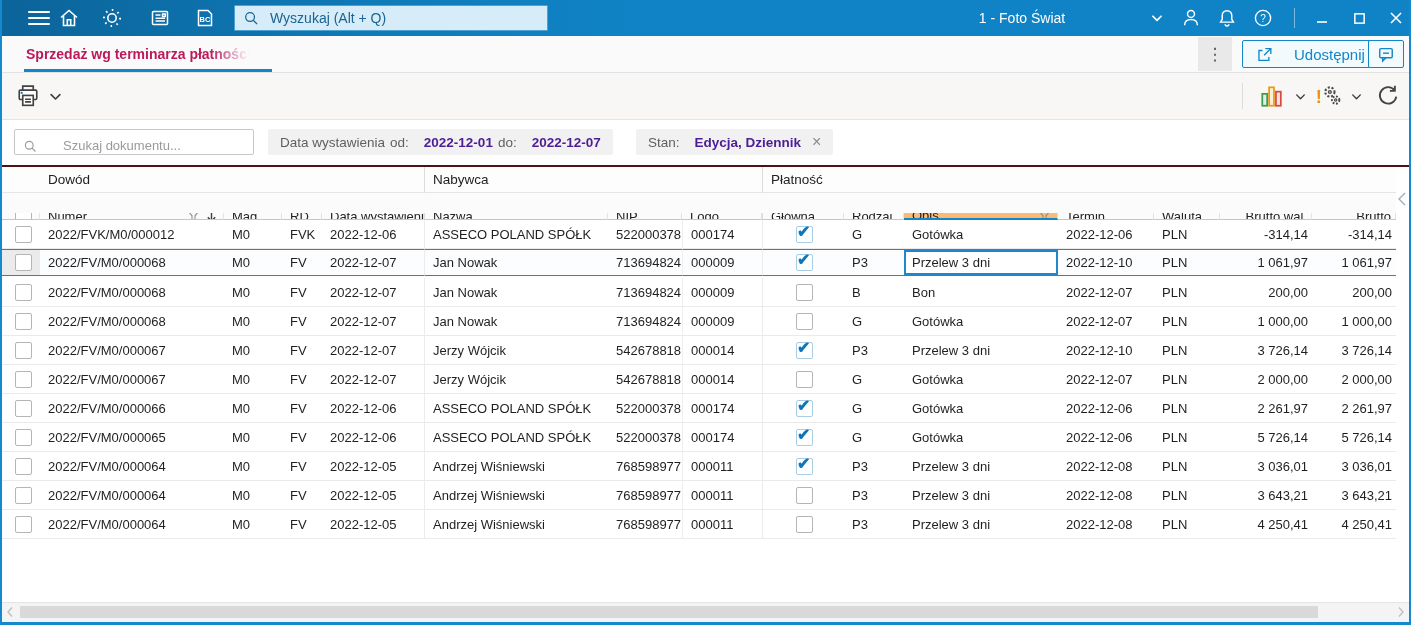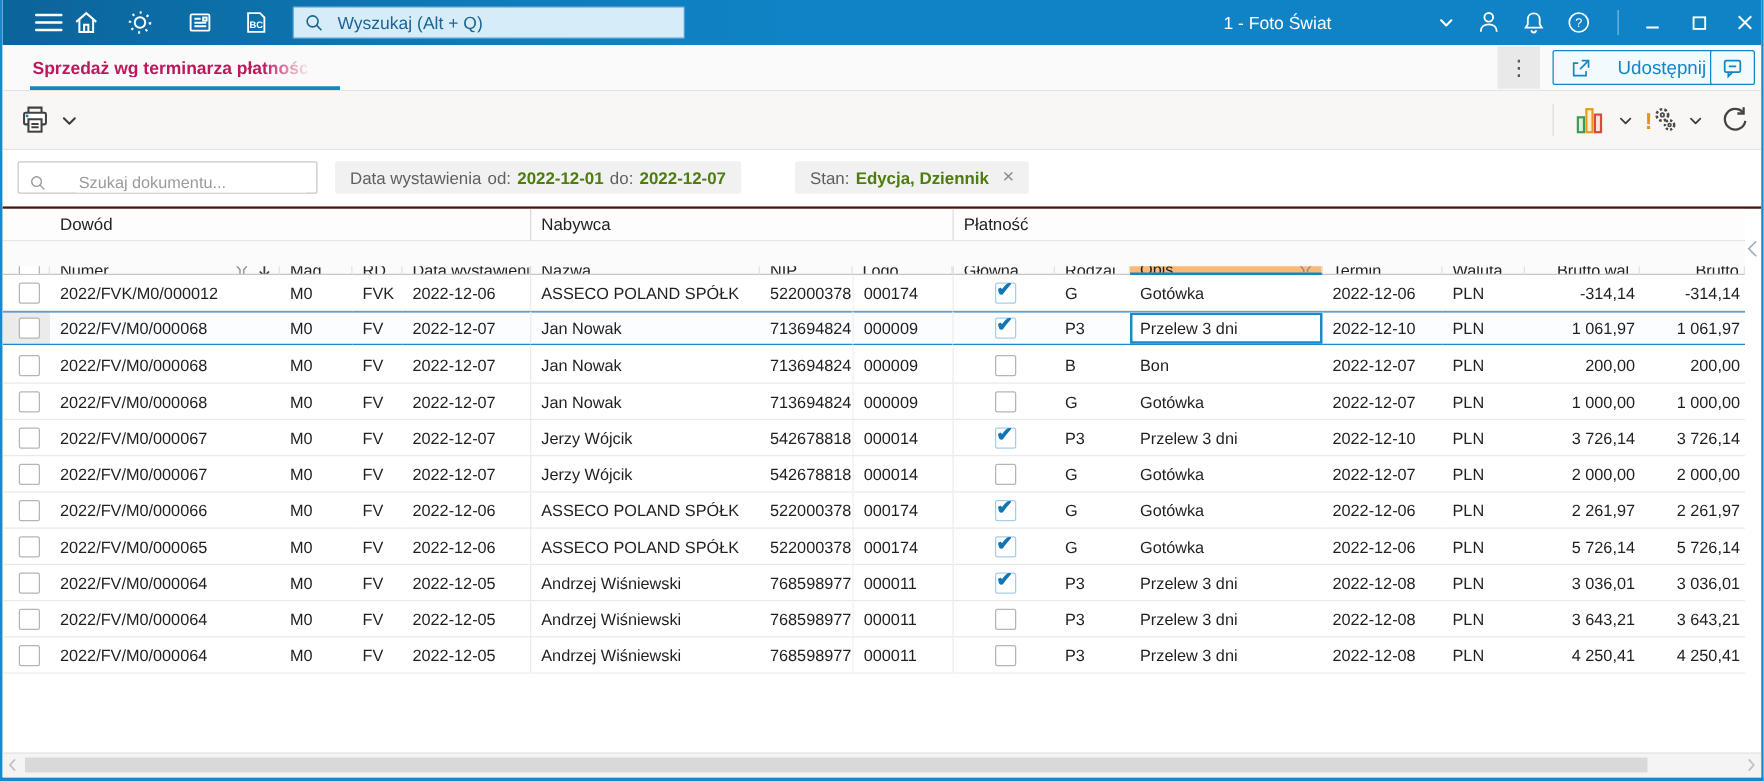--- a/index.html
+++ b/index.html
@@ -43,21 +43,21 @@
   .toolbar .abs{position:absolute;display:flex;align-items:center;justify-content:center;}
   .tool-sep{left:1240px;top:10px;width:1px;height:26px;background:#ddd;}
   
   .filterbar{height:45px;flex:0 0 45px;background:#fff;position:relative;}
   .doc-search{position:absolute;left:12px;top:9px;width:240px;height:26px;box-sizing:border-box;
     border:1px solid #c8c8c8;border-radius:2px;display:flex;align-items:flex-end;gap:23px;padding:0 8px;}
   .doc-search input{border:none;outline:none;font:13px "Liberation Sans",sans-serif;color:#444;width:100%;}
   .doc-search input::placeholder{color:#9a9a9a;}
   .chip{position:absolute;top:9px;height:26px;background:#f1f1f1;border-radius:2px;display:flex;
     align-items:center;gap:5px;padding:0 12px;font-size:13.5px;color:#5f5f5f;white-space:nowrap;}
-  .chip b{color:#4d7c0f;font-weight:bold;}
+  .chip b{color:#4c1d95;font-weight:bold;margin-left:10px;}
   .chip .x{color:#8a8a8a;font-size:16px;margin-left:6px;cursor:pointer;line-height:1;}
   .maroon{height:2px;flex:0 0 2px;background:#4a1410;}
   
   .tablearea{position:relative;flex:1 1 auto;display:flex;flex-direction:column;overflow:hidden;}
   .grid-wrap{width:1394px;text-align:center;}
   .trow{display:grid;grid-template-columns:38px 184px 58px 40px 102px 184px 74px 80px 82px 60px 154px 96px 66px 92px 84px;}
   .cell{overflow:hidden;white-space:nowrap;display:flex;align-items:center;box-sizing:border-box;
     padding:0 0 0 8px;font-size:13px;color:#1f1f1f;}
   .thead-band{height:26px;background:#fdfdfd;}
   .thead-band .cell{font-size:13.5px;color:#222;border-bottom:1px solid #e6e6e6;}

